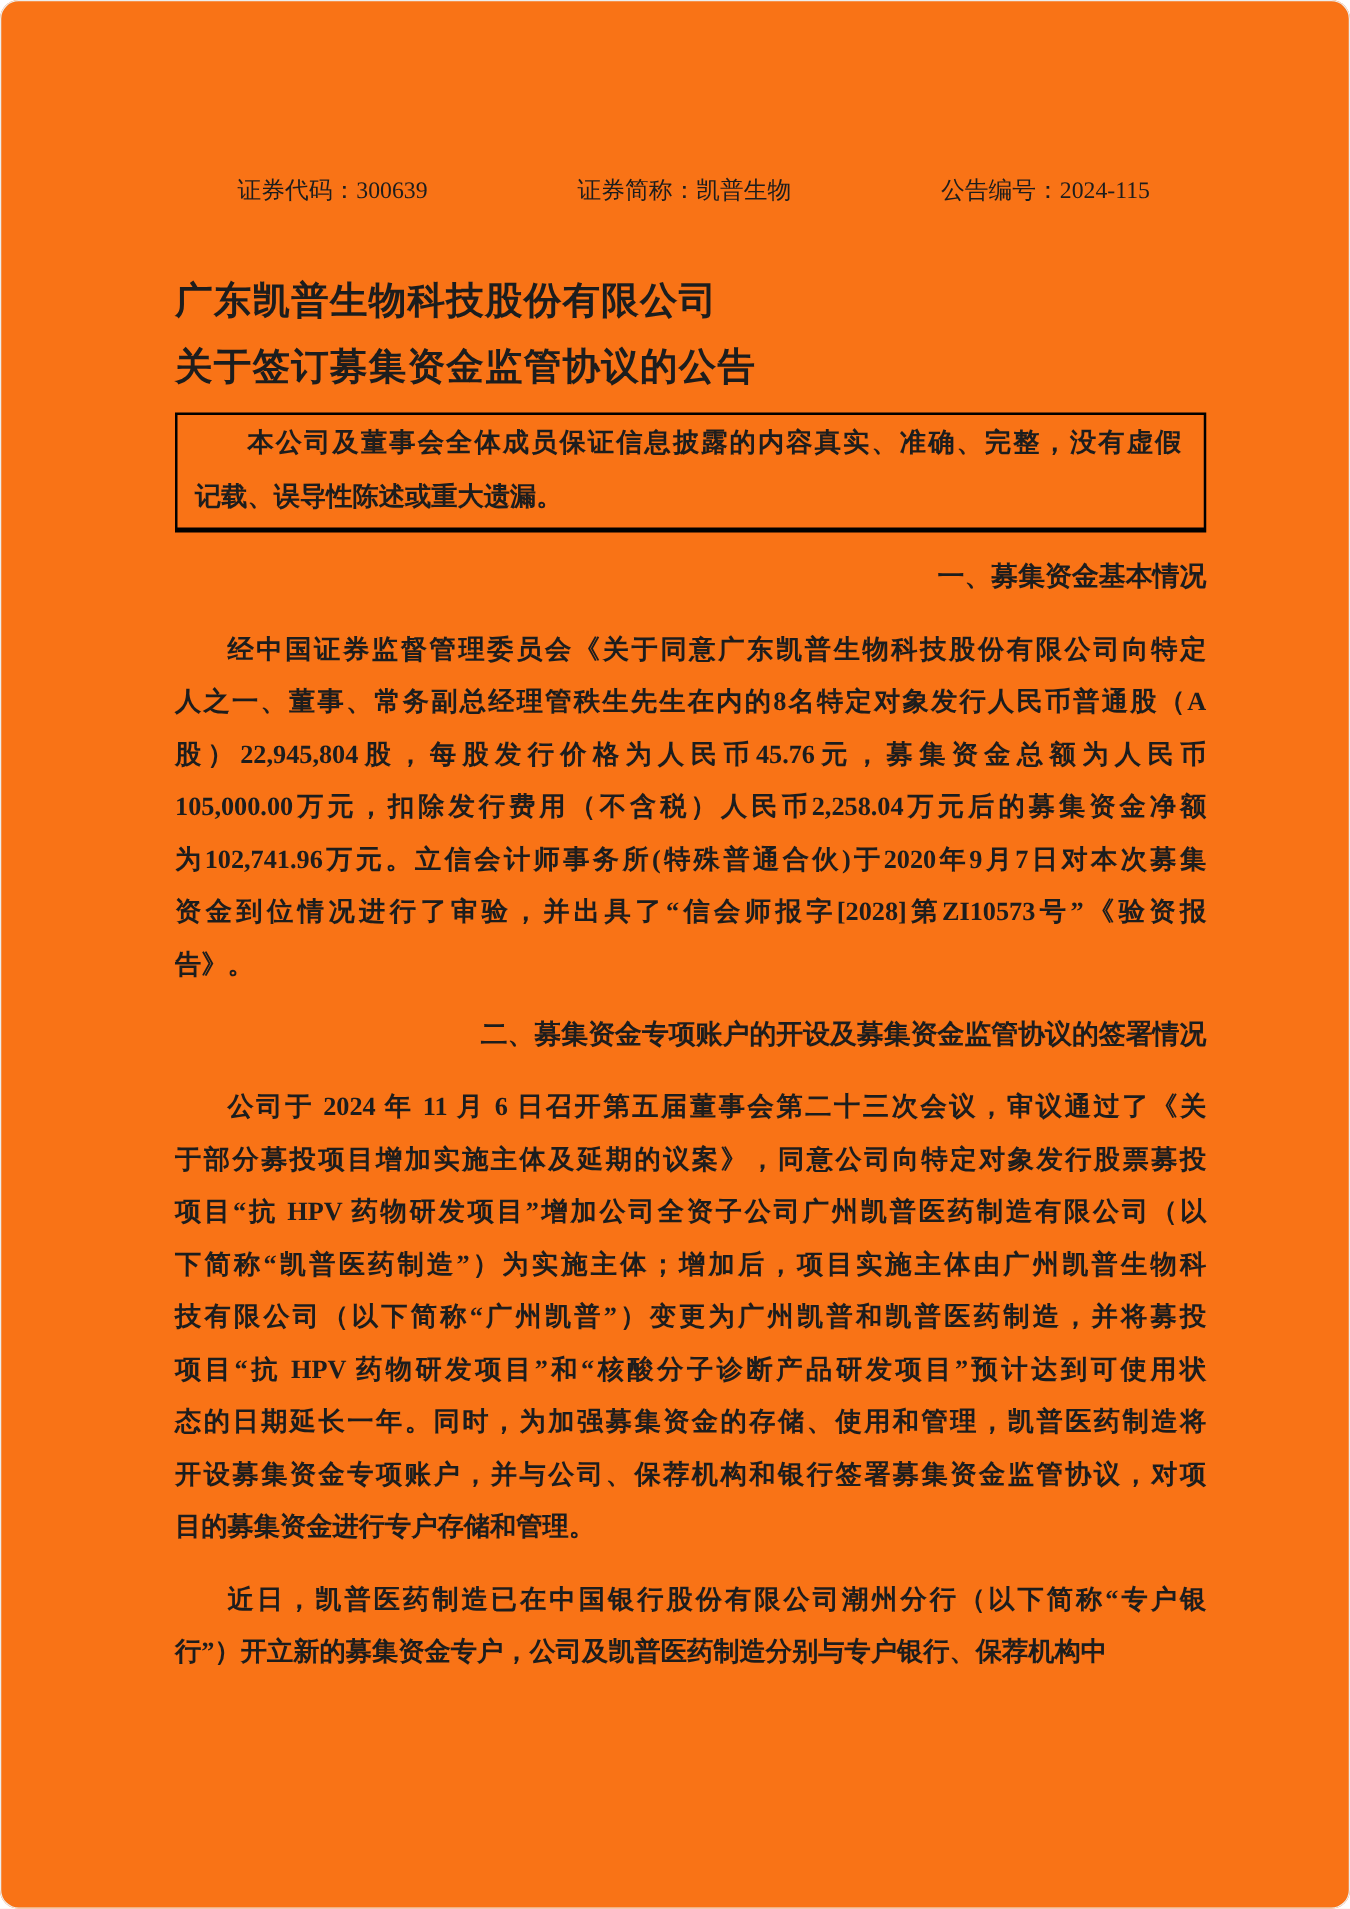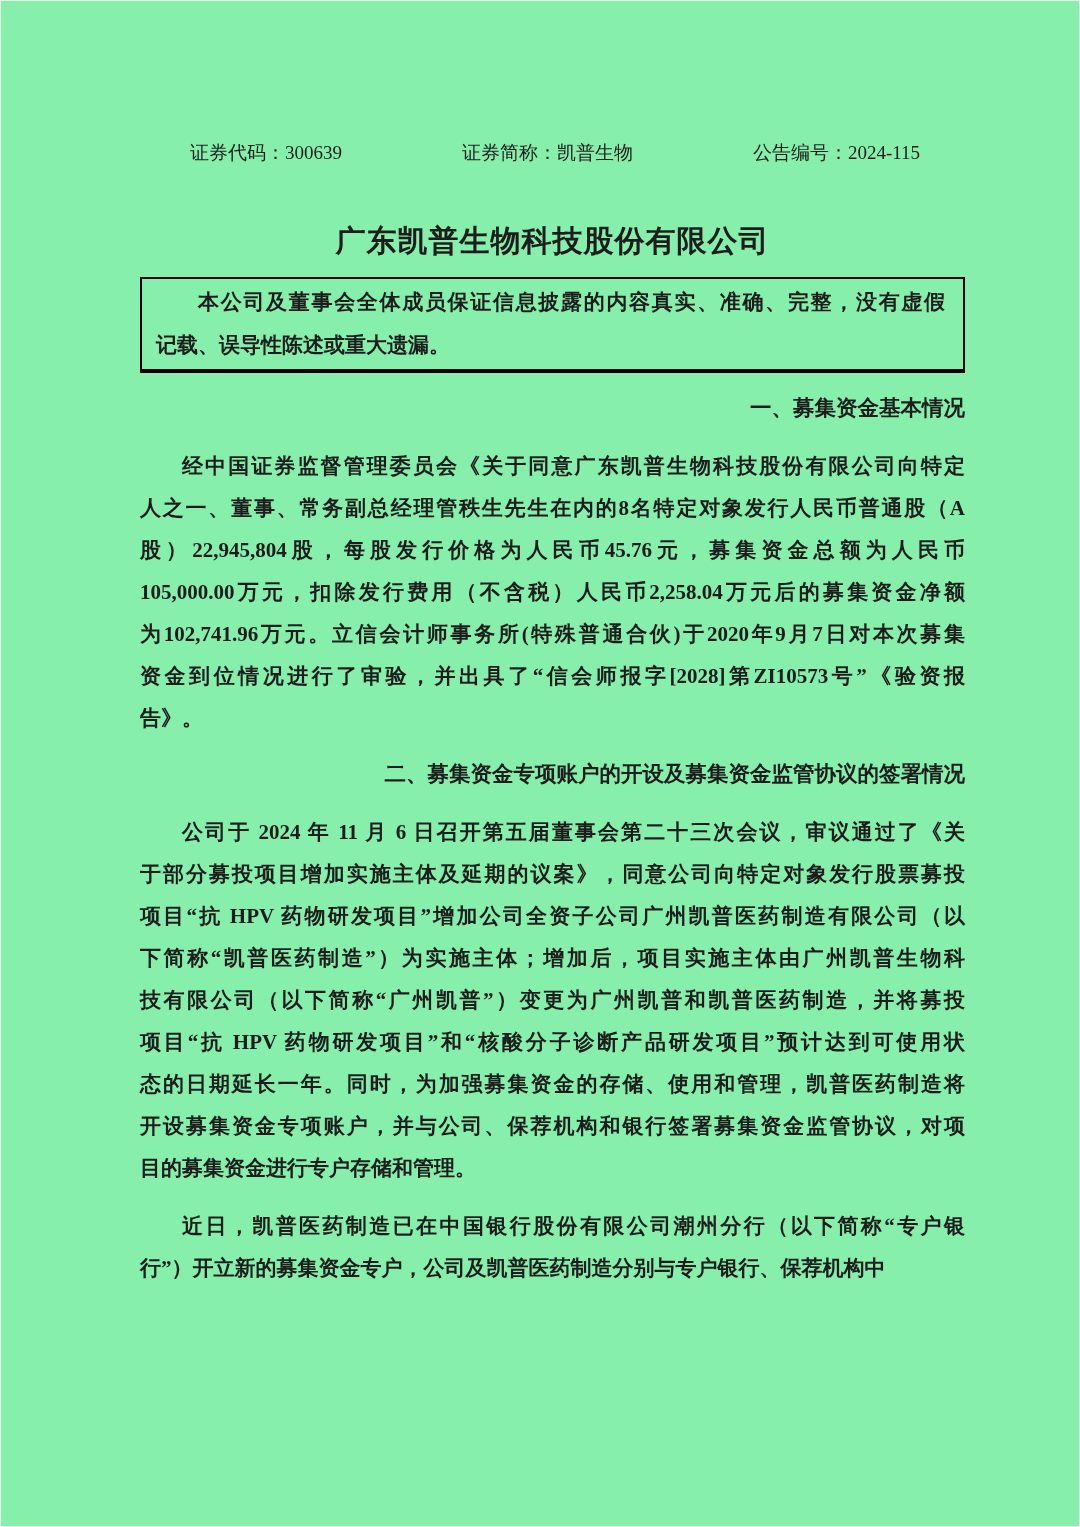--- a/index.html
+++ b/index.html
@@ -4,45 +4,46 @@
 <style>
   html, body {
     margin: 0;
     padding: 0;
     background: #ffffff;
   }
   .page {
     position: relative;
     width: 1080px;
     height: 1527px;
-    background: #86efac;
+    background: #f97316;
     box-shadow: inset 0 0 0 1px #ededed;
     color: #1d1d1d;
     font-family: "Liberation Serif", "DejaVu Serif", serif;
     overflow: hidden;
     box-sizing: border-box;
+    border-radius: 15px;
   }
   .content {
     padding: 140px 115px 0 140px; 
     box-sizing: border-box;
   }
   
   .doc-header {
     display: flex;
     justify-content: space-between;
     align-items: baseline;
     padding: 0 45px 0 50px;
     font-size: 19px;
     line-height: 26px;
     white-space: nowrap;
   }
   
   .doc-title {
     margin-top: 48px;
-    text-align: center;
+    text-align: left;
     font-family: "Liberation Sans", "DejaVu Sans", sans-serif;
     font-weight: 700;
     font-size: 30px;
     line-height: 53px;
     letter-spacing: 1px;
   }
   
   .disclaimer-box {
     margin-top: 10px;
     border: 2px solid #000;
@@ -85,20 +86,21 @@
   <div class="content">
 
     <div class="doc-header">
       <span>证券代码：300639</span>
       <span>证券简称：凯普生物</span>
       <span>公告编号：2024-115</span>
     </div>
 
     <div class="doc-title">
       <div>广东凯普生物科技股份有限公司</div>
+      <div>关于签订募集资金监管协议的公告</div>
     </div>
 
     <div class="disclaimer-box">
         <div class="line first">本公司及董事会全体成员保证信息披露的内容真实、准确、完整，没有虚假</div>
         <div class="line last">记载、误导性陈述或重大遗漏。</div>
       </div>
 
     <div class="section">
       <div class="heading">一、募集资金基本情况</div>
       <div class="para">

